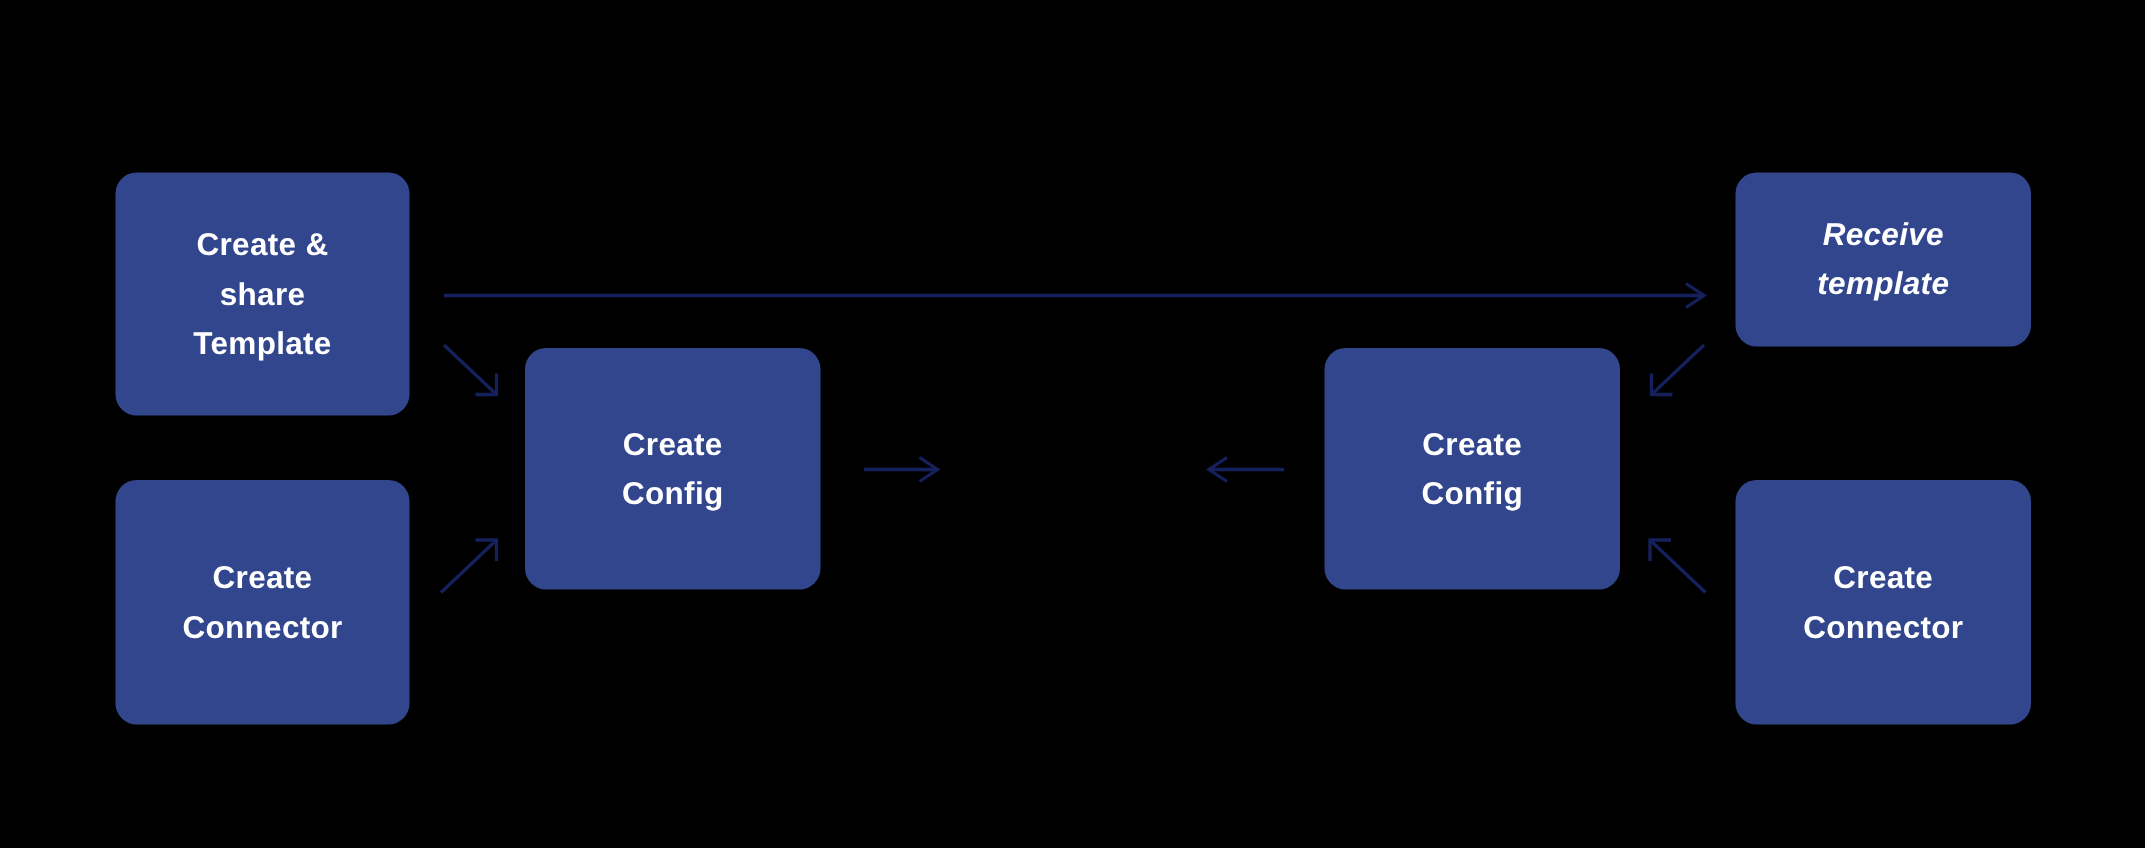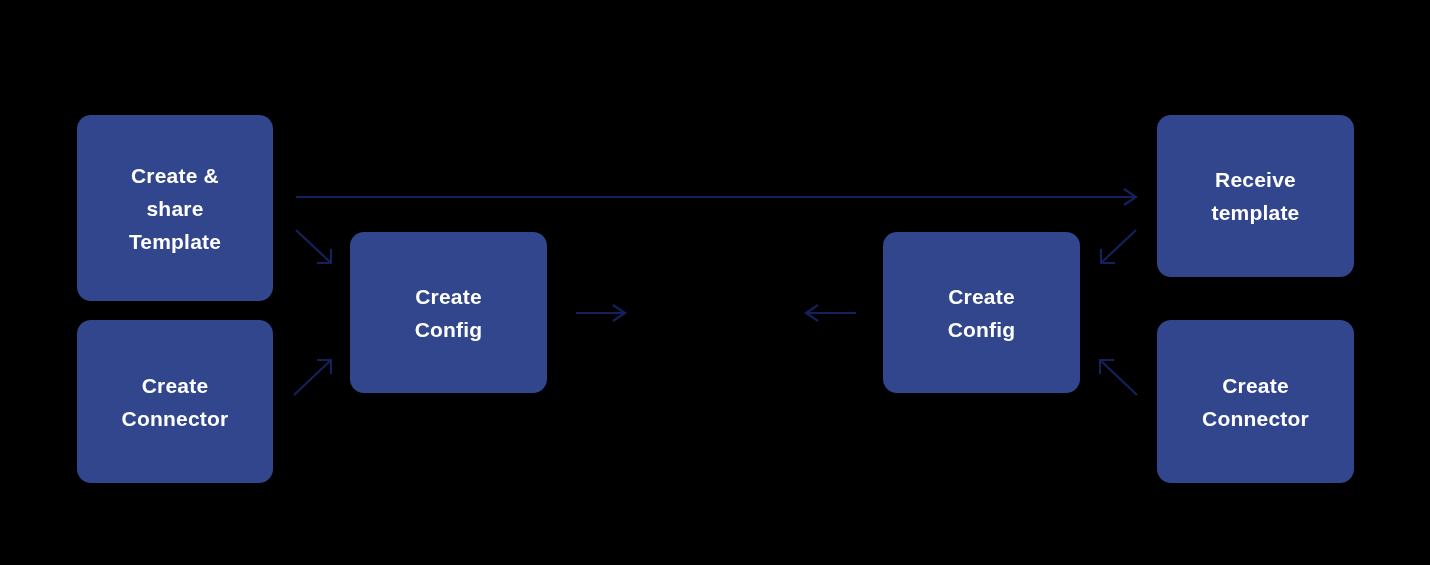--- a/index.html
+++ b/index.html
@@ -96,42 +96,42 @@
       <line class="edge-line" x1="1136" y1="230" x2="1101" y2="263"></line>
       <polyline class="edge-head" points="1101,249 1101,263 1115,263"></polyline>
     </g>
 
     <g>
       <line class="edge-line" x1="1137" y1="395" x2="1100" y2="360"></line>
       <polyline class="edge-head" points="1100,374 1100,360 1114,360"></polyline>
     </g>
   </svg>
 
-  <div class="node" style="left:77px; top:115px; width:196px; height:186px;">
+  <div class="node" style="left:77px; top:115px; width:196px; height:162px;">
     <span class="node-label">Create &amp;
 share
 Template</span>
   </div>
 
   <div class="node" style="left:77px; top:320px; width:196px; height:163px;">
     <span class="node-label">Create
 Connector</span>
   </div>
 
   <div class="node" style="left:350px; top:232px; width:197px; height:161px;">
     <span class="node-label">Create
 Config</span>
   </div>
 
   <div class="node" style="left:883px; top:232px; width:197px; height:161px;">
     <span class="node-label">Create
 Config</span>
   </div>
 
-  <div class="node" style="left:1157px; top:115px; width:197px; height:162px;">
+  <div class="node" style="left:1157px; top:115px; width:197px; height:116px;font-style:italic;">
     <span class="node-label">Receive
 template</span>
   </div>
 
   <div class="node" style="left:1157px; top:320px; width:197px; height:163px;">
     <span class="node-label">Create
 Connector</span>
   </div>
 
 </div>

